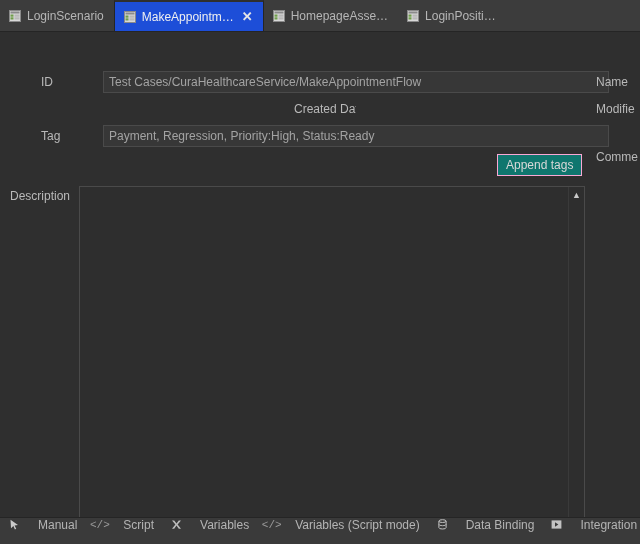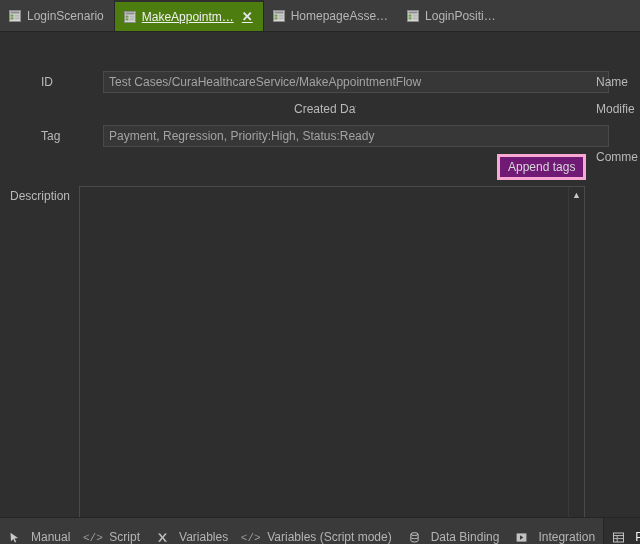--- a/index.html
+++ b/index.html
@@ -42,26 +42,25 @@
     gap: 6px;
     padding: 0 10px 0 9px;
     height: 31px;
     box-sizing: border-box;
     color: #b6b6b6;
     font-size: 12px;
     white-space: nowrap;
     cursor: default;
   }
   .tab.active {
-    background: #4d7c0f;
+    background: #1d4ed8;
     color: #f0f0f0;
     border-top: 2px solid #2f2f2f;
     border-left: 1px solid #252525;
     border-right: 1px solid #252525;
-    text-decoration: underline;
   }
   .tab-close {
     color: #e6e6e6;
     font-size: 13px;
     font-weight: bold;
     margin-left: 2px;
     line-height: 1;
     cursor: pointer;
   }
 
@@ -121,22 +120,22 @@
     color: #b9b9b9;
     font-size: 12px;
     white-space: nowrap;
     left: 596px;
     width: 60px;
     overflow: hidden;
   }
 
   .btn {
     position: absolute;
-    background: #701a75;
-    border: 3px solid #f9a8d4;
+    background: #0f766e;
+    border: 1px solid #f9a8d4;
     color: #d8d8d8;
     font-family: "Liberation Sans", sans-serif;
     font-size: 12px;
     padding: 3px 8px;
     cursor: pointer;
   }
 
   .desc-label {
     position: absolute;
     left: 10px;
@@ -194,22 +193,22 @@
     height: 26px;
     flex: 0 0 auto;
     background: #3a3a3a;
     border-top: 1px solid #252525;
     display: flex;
     align-items: stretch;
     overflow: hidden;
   }
   .btab {
     display: flex;
-    align-items: flex-end;
-    gap: 10px;
+    align-items: flex-start;
+    gap: 17px;
     padding: 0 8px;
     color: #b4b4b4;
     font-size: 12px;
     white-space: nowrap;
     cursor: default;
     box-sizing: border-box;
   }
   .btab.active {
     background: #2f2f2f;
     color: #f2f2f2;

